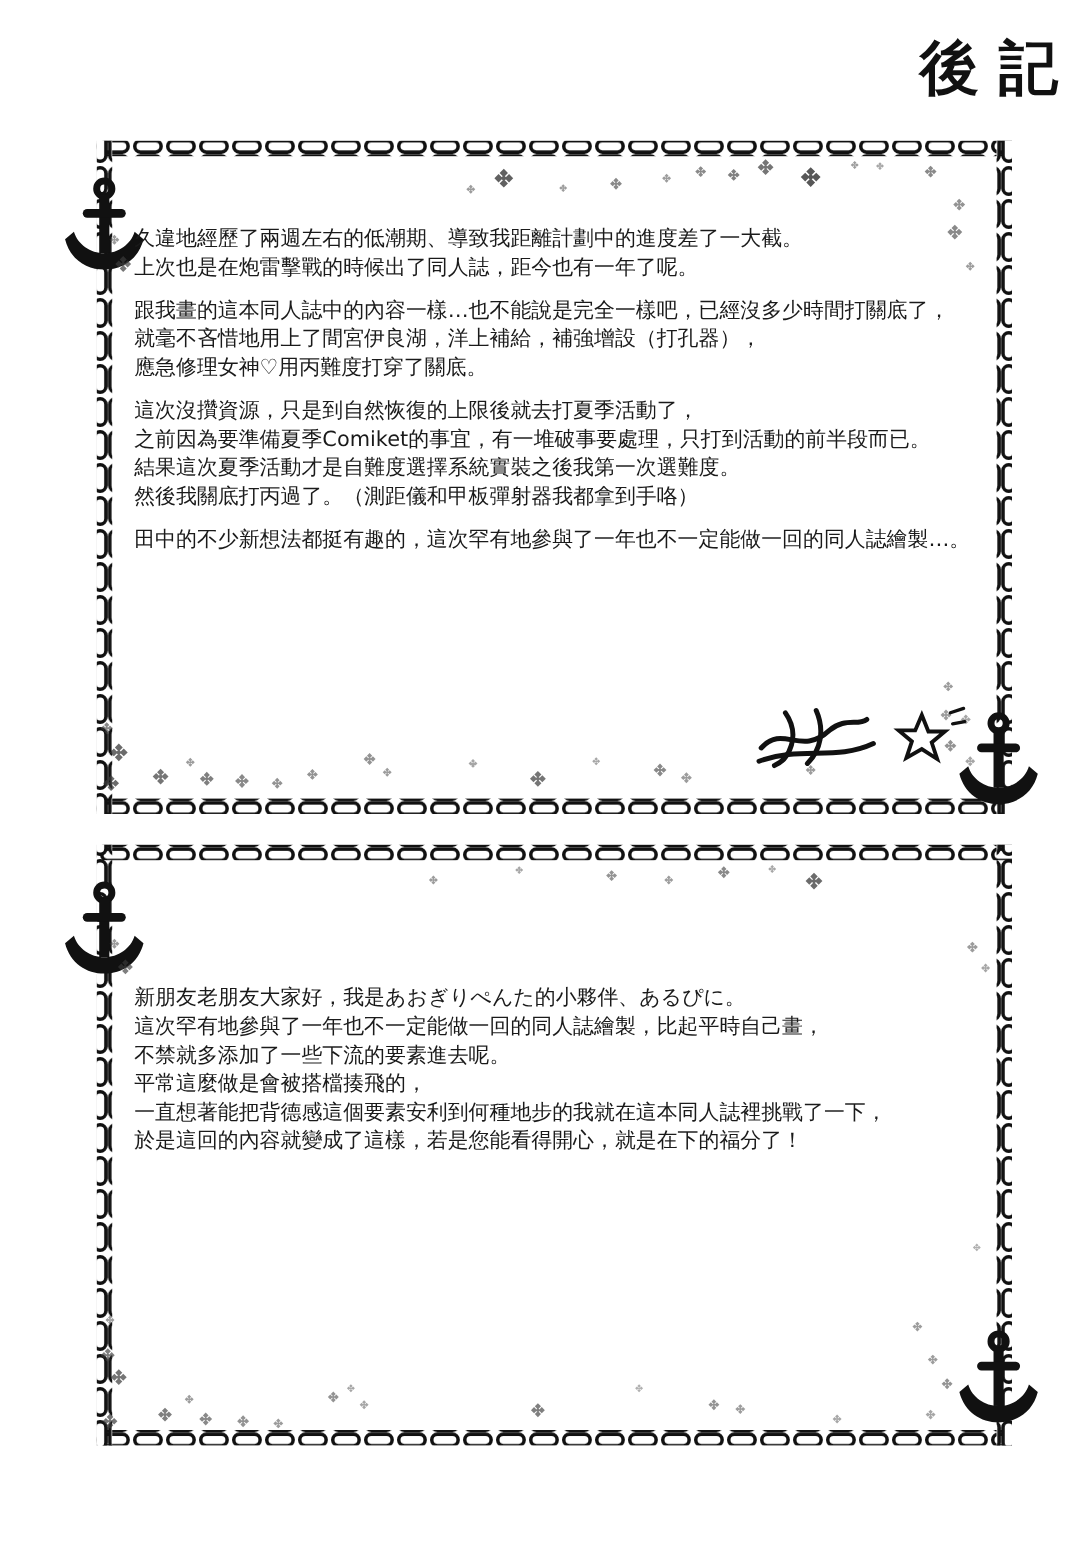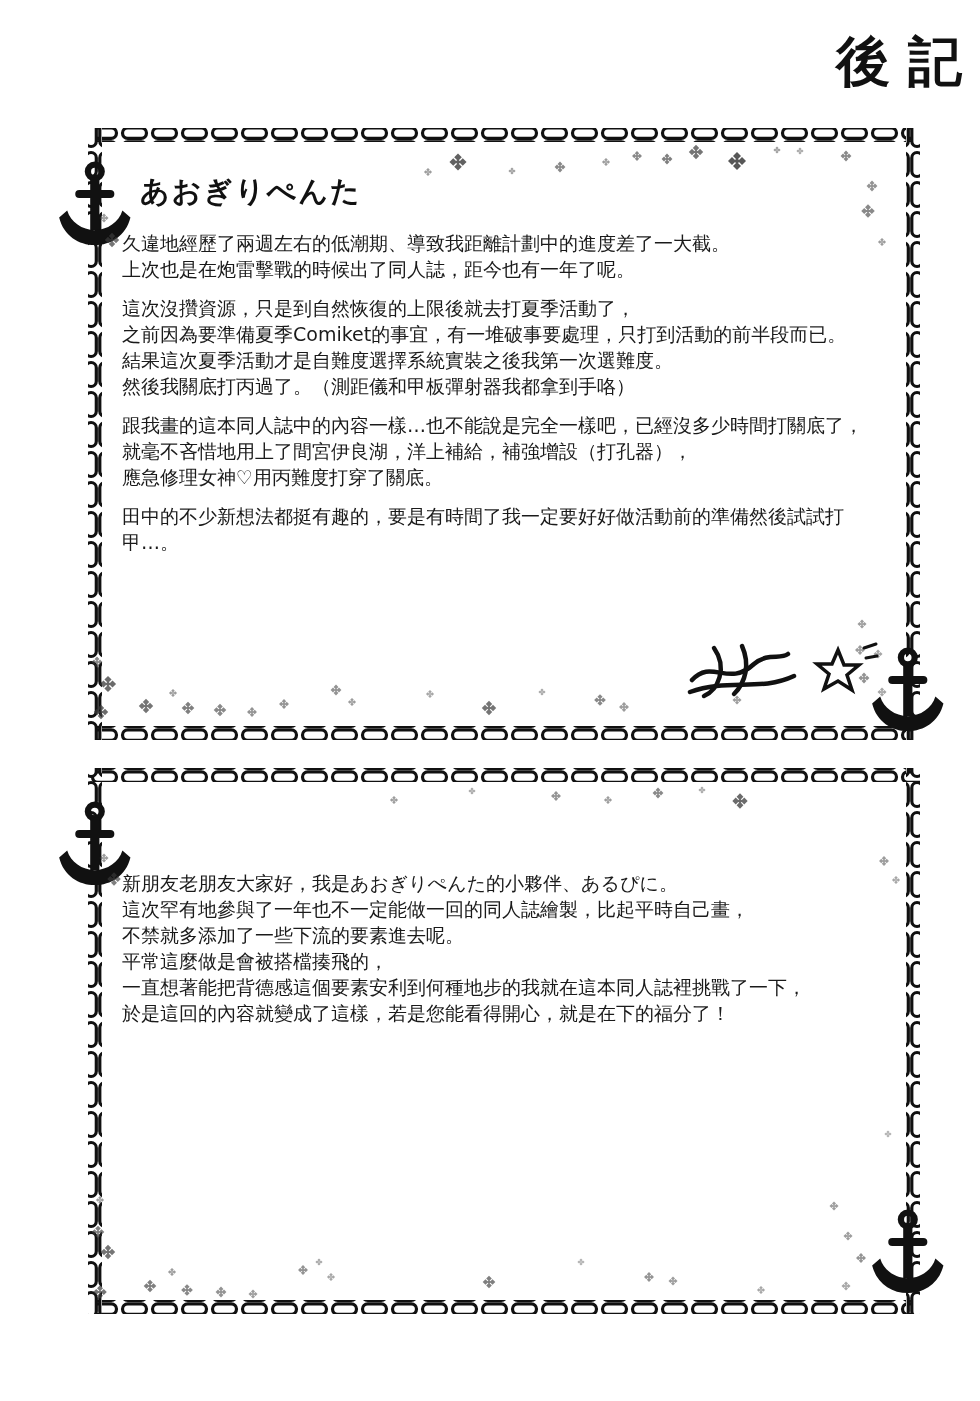--- a/index.html
+++ b/index.html
@@ -20,22 +20,22 @@
   .panel{
     position:absolute;left:88px;width:832px;box-sizing:border-box;
     padding:44px 28px 0 34px;background:transparent;
   }
   .panel-1{top:128px;height:612px;}
   .panel-2{top:768px;height:546px;}
   .author{
     margin:0 0 0 18px;font-size:29px;font-weight:800;
     letter-spacing:2px;color:#111;
   }
-  .body{margin-top:18px;}
-  .panel-2 .body{margin-top:58px;}
+  .body{margin-top:32px;}
+  .panel-2 .body{margin-top:82px;}
   .body p{
     white-space:pre-line;margin:0 0 13px 0;
     font-size:19px;line-height:26px;color:#1a1a1a;
   }
 </style>
 </head>
 <body>
 
 <h1 class="title">後記</h1>
 
@@ -162,32 +162,31 @@
     <path d="M26,14 C40,34 30,56 16,62"></path>
     <path d="M54,12 C62,30 58,48 46,60"></path>
     <path d="M2,58 C40,44 72,58 106,42"></path>
     <path d="M150,16 L156,31 L171,31 L159,41 L164,56 L150,47 L136,55 L141,40 L129,30 L144,30 Z" stroke-width="3.5"></path>
     <path d="M176,14 l12,-4" stroke-width="3"></path>
     <path d="M178,24 l11,-2" stroke-width="3"></path>
   </g>
 </svg>
 
 <section class="panel panel-1">
-  <h2 class="author">あおぎりぺんた</h2>
   <div class="body">
     <p>久違地經歷了兩週左右的低潮期、導致我距離計劃中的進度差了一大截。
 上次也是在炮雷擊戰的時候出了同人誌，距今也有一年了呢。</p>
+    <p>跟我畫的這本同人誌中的內容一樣…也不能說是完全一樣吧，已經沒多少時間打關底了，
+就毫不吝惜地用上了間宮伊良湖，洋上補給，補強增設（打孔器），
+應急修理女神♡用丙難度打穿了關底。</p>
     <p>這次沒攢資源，只是到自然恢復的上限後就去打夏季活動了，
 之前因為要準備夏季Comiket的事宜，有一堆破事要處理，只打到活動的前半段而已。
 結果這次夏季活動才是自難度選擇系統實裝之後我第一次選難度。
 然後我關底打丙過了。（測距儀和甲板彈射器我都拿到手咯）</p>
-    <p>跟我畫的這本同人誌中的內容一樣…也不能說是完全一樣吧，已經沒多少時間打關底了，
-就毫不吝惜地用上了間宮伊良湖，洋上補給，補強增設（打孔器），
-應急修理女神♡用丙難度打穿了關底。</p>
-    <p>田中的不少新想法都挺有趣的，要是有時間了我一定要好好做活動前的準備然後試試打甲…。</p>
+    <p>田中的不少新想法都挺有趣的，這次罕有地參與了一年也不一定能做一回的同人誌繪製…。</p>
   </div>
 </section>
 
 <section class="panel panel-2">
   <div class="body">
     <p>新朋友老朋友大家好，我是あおぎりぺんた的小夥伴、あるぴに。
 這次罕有地參與了一年也不一定能做一回的同人誌繪製，比起平時自己畫，
 不禁就多添加了一些下流的要素進去呢。
 平常這麼做是會被搭檔揍飛的，
 一直想著能把背德感這個要素安利到何種地步的我就在這本同人誌裡挑戰了一下，

